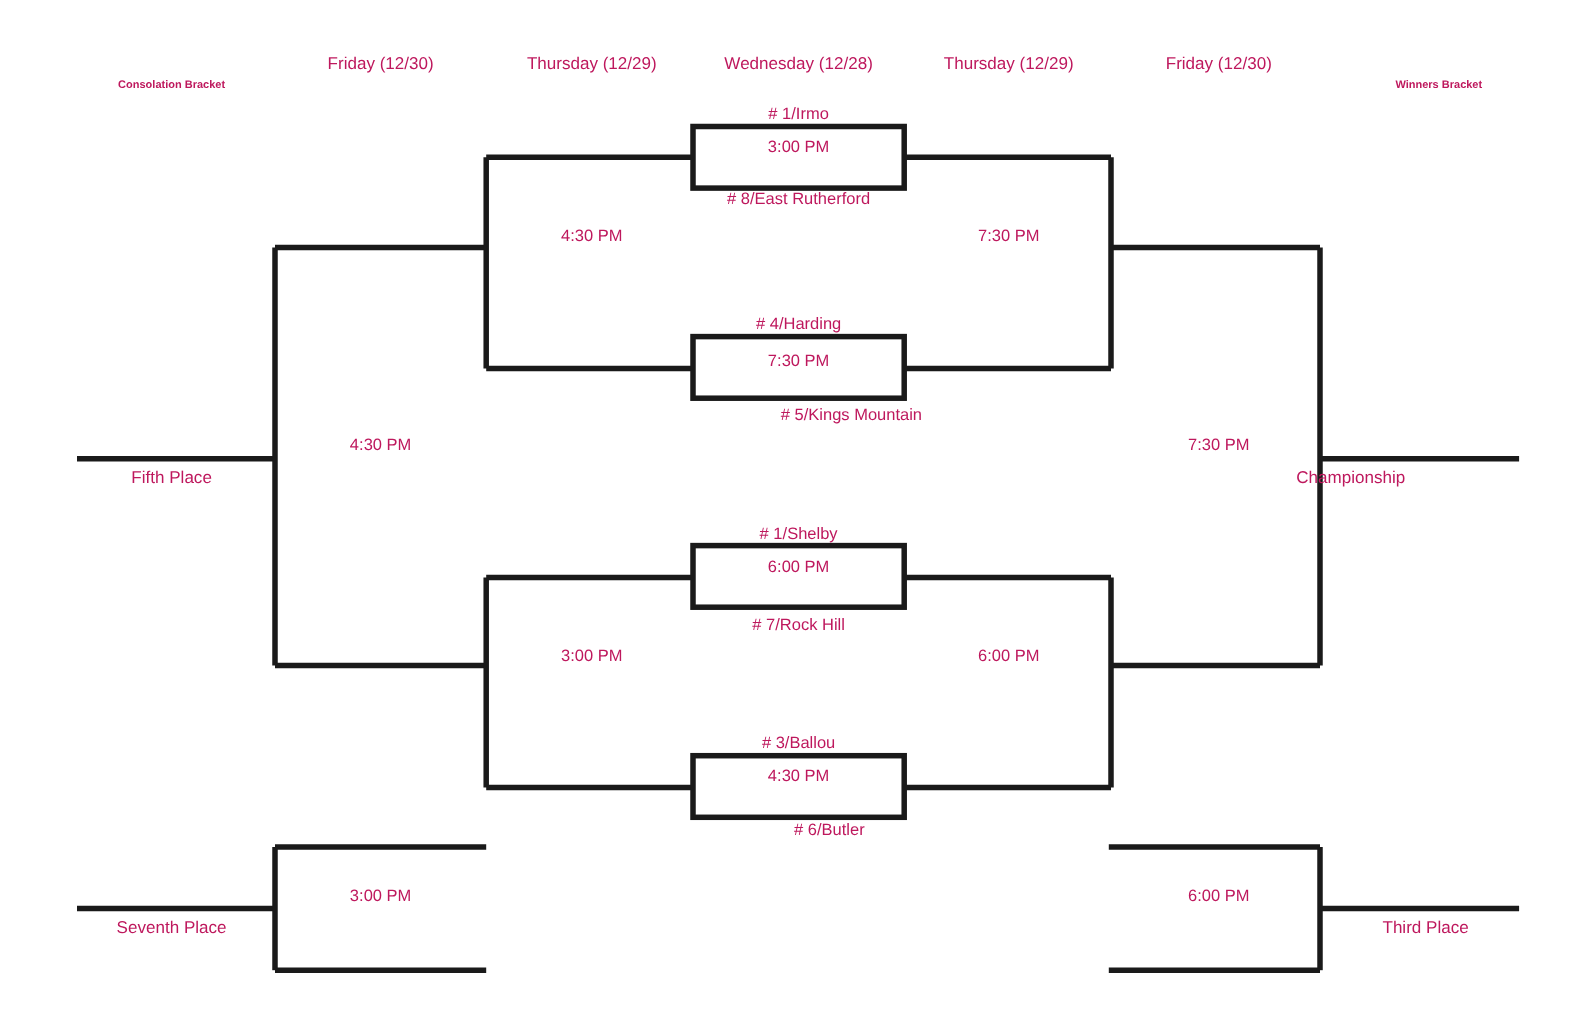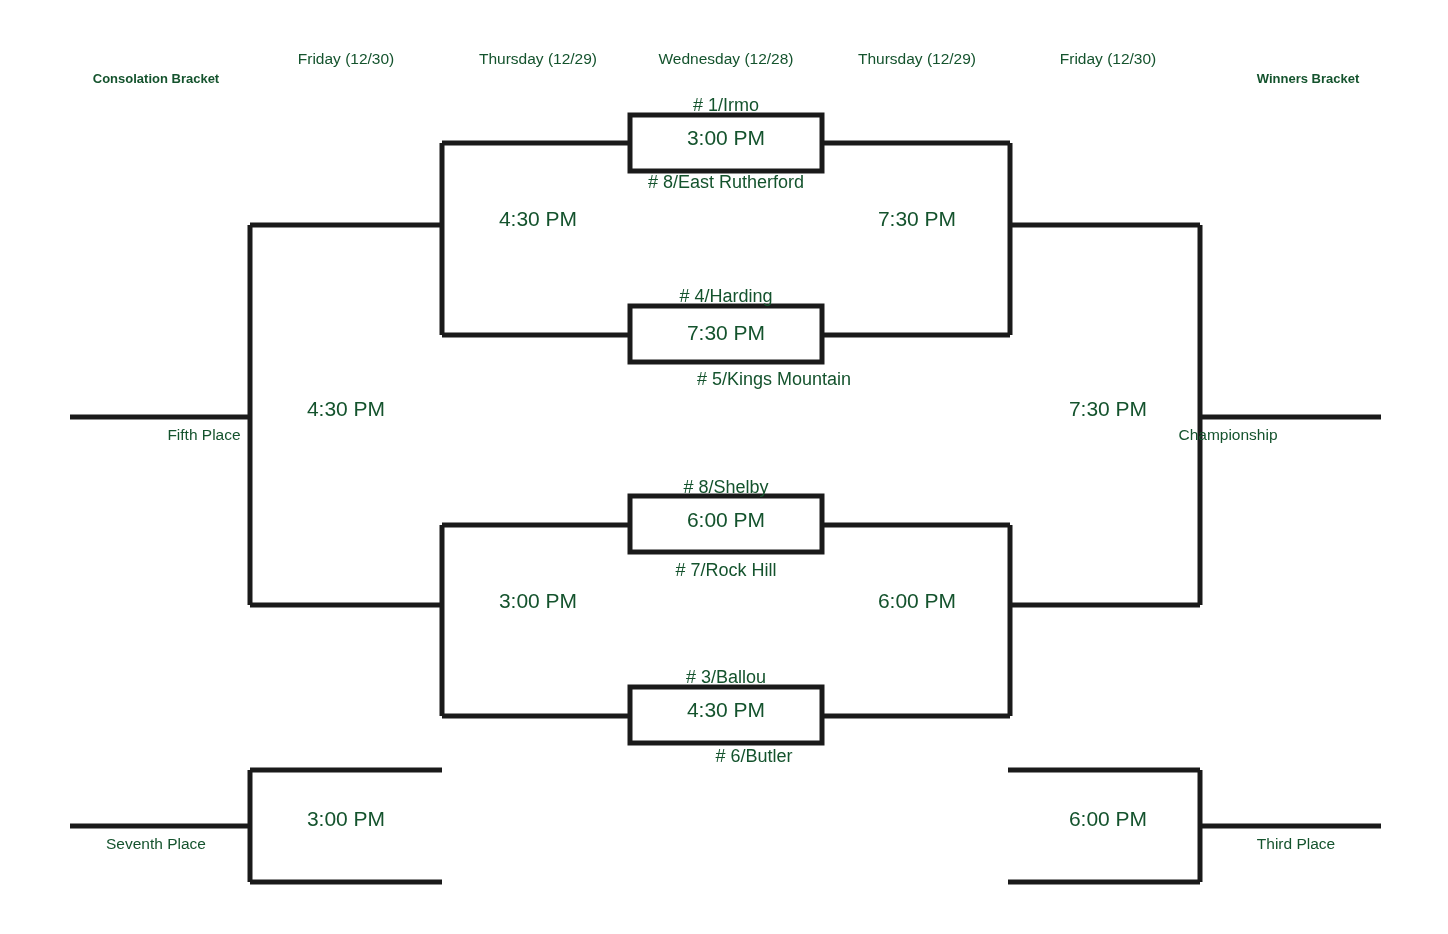--- a/index.html
+++ b/index.html
@@ -24,38 +24,38 @@
     left: 0;
     top: 0;
     width: 1448px;
     height: 934px;
   }
   .lbl {
     position: absolute;
     font-size: 15.5px;
     line-height: 1.1;
     white-space: nowrap;
-    color: #14532d;
+    color: #be185d;
   }
   .lbl.center {
     transform: translateX(-50%);
     text-align: center;
   }
   .col-head {
     font-size: 15.5px;
   }
   .bracket-title {
     font-weight: bold;
-    font-size: 13px;
+    font-size: 10px;
   }
   .time {
-    font-size: 21px;
+    font-size: 15px;
   }
   .seed {
-    font-size: 18px;
+    font-size: 15px;
   }
   .place {
     font-size: 15.5px;
   }
 </style>
 </head>
 <body>
 
 <div id="bracket-root">
 
@@ -116,32 +116,32 @@
   <div class="lbl center bracket-title" style="left:1296px; top:72px;margin-left:12px;">Winners Bracket</div>
 
   <div class="lbl center seed" style="left:726px; top:96px;"># 1/Irmo</div>
   <div class="lbl center time" style="left:726px; top:126px;">3:00 PM</div>
   <div class="lbl center seed" style="left:726px; top:173px;"># 8/East Rutherford</div>
 
   <div class="lbl center seed" style="left:726px; top:287px;"># 4/Harding</div>
   <div class="lbl center time" style="left:726px; top:321px;">7:30 PM</div>
   <div class="lbl center seed" style="left:726px; top:370px;margin-left:48px;"># 5/Kings Mountain</div>
 
-  <div class="lbl center seed" style="left:726px; top:478px;"># 8/Shelby</div>
+  <div class="lbl center seed" style="left:726px; top:478px;"># 1/Shelby</div>
   <div class="lbl center time" style="left:726px; top:508px;">6:00 PM</div>
   <div class="lbl center seed" style="left:726px; top:561px;text-align:right;"># 7/Rock Hill</div>
 
   <div class="lbl center seed" style="left:726px; top:668px;text-align:center;"># 3/Ballou</div>
   <div class="lbl center time" style="left:726px; top:698px;">4:30 PM</div>
   <div class="lbl center seed" style="left:726px; top:747px;margin-left:28px;"># 6/Butler</div>
 
   <div class="lbl center time" style="left:538px; top:207px;">4:30 PM</div>
   <div class="lbl center time" style="left:538px; top:589px;">3:00 PM</div>
   <div class="lbl center time" style="left:346px; top:397px;">4:30 PM</div>
-  <div class="lbl center place" style="left:156px; top:426px;margin-left:48px;">Fifth Place</div>
+  <div class="lbl center place" style="left:156px; top:426px;">Fifth Place</div>
   <div class="lbl center time" style="left:346px; top:807px;">3:00 PM</div>
   <div class="lbl center place" style="left:156px; top:835px;">Seventh Place</div>
 
   <div class="lbl center time" style="left:917px; top:207px;">7:30 PM</div>
   <div class="lbl center time" style="left:917px; top:589px;">6:00 PM</div>
   <div class="lbl center time" style="left:1108px; top:397px;">7:30 PM</div>
   <div class="lbl center place" style="left:1228px; top:426px;">Championship</div>
   <div class="lbl center time" style="left:1108px; top:807px;">6:00 PM</div>
   <div class="lbl center place" style="left:1296px; top:835px;">Third Place</div>
 

